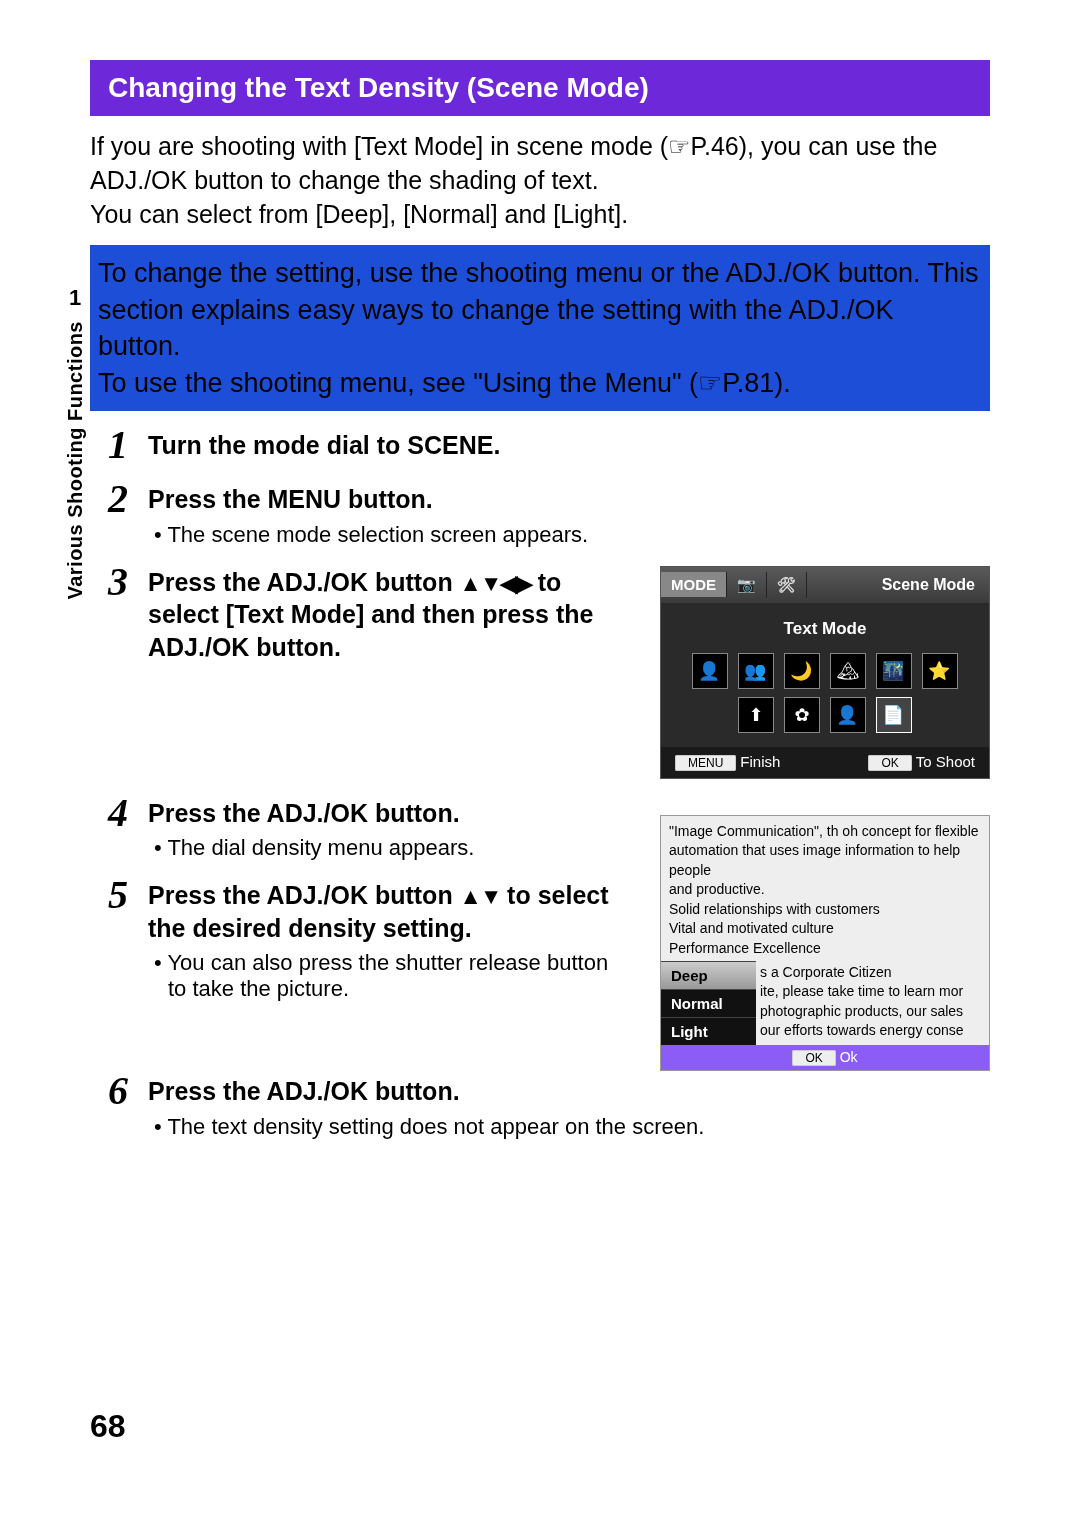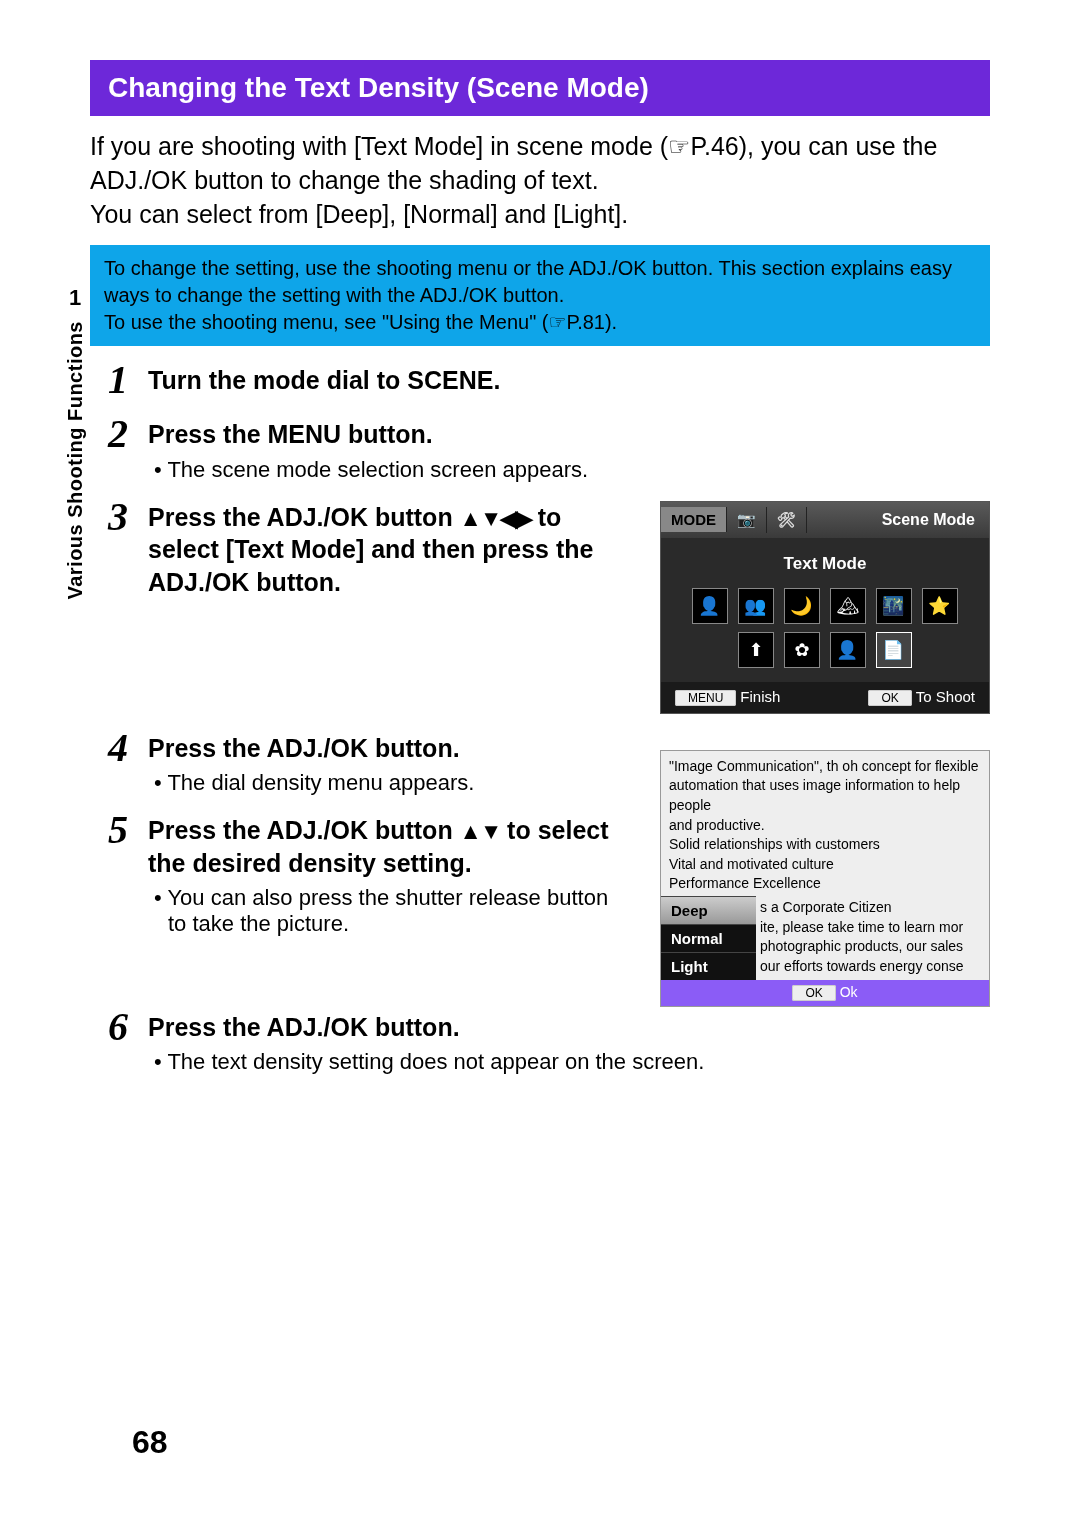--- a/index.html
+++ b/index.html
@@ -21,23 +21,23 @@
       padding: 12px 18px;
       font-size: 28px;
       font-weight: bold;
     }
     .intro {
       font-size: 25px;
       line-height: 1.35;
       margin-top: 14px;
     }
     .note-box {
-      background: #0ea5e9;
-      padding: 10px 14px;
-      font-size: 20px;
+      background: #1d4ed8;
+      padding: 10px 8px;
+      font-size: 27px;
       line-height: 1.35;
       margin-top: 14px;
     }
     .sidebar {
       position: absolute;
       left: 60px;
       top: 285px;
       width: 30px;
       display: flex;
       flex-direction: column;
@@ -94,25 +94,24 @@
     }
     .step-pair {
       display: flex;
       gap: 36px;
       align-items: flex-start;
     }
     .step-text-col { flex: 1; }
     .step-img-col { width: 330px; flex-shrink: 0; }
     .page-num {
       position: absolute;
-      bottom: 60px;
+      bottom: 76px;
       left: 90px;
       font-size: 32px;
       font-weight: bold;
-      margin-left: 42px;
     }
     .arrows {
       font-size: 0.9em;
       letter-spacing: -2px;
     }
 
     
     .scene-screen {
       background: #2a2a2a;
       color: #fff;
@@ -125,21 +124,21 @@
       background: linear-gradient(#5a5a5a,#3a3a3a);
       height: 36px;
     }
     .scene-tab {
       padding: 4px 10px;
       border-right: 1px solid #222;
       font-weight: bold;
       color: #ddd;
       font-size: 15px;
     }
-    .scene-tab.active { background: #888; color: #000000; }
+    .scene-tab.active { background: #888; color: #ffffff; }
     .scene-title-r {
       flex: 1;
       text-align: right;
       padding-right: 14px;
       font-weight: bold;
       font-size: 16px;
     }
     .scene-sub {
       text-align: center;
       padding: 16px 0 8px;

